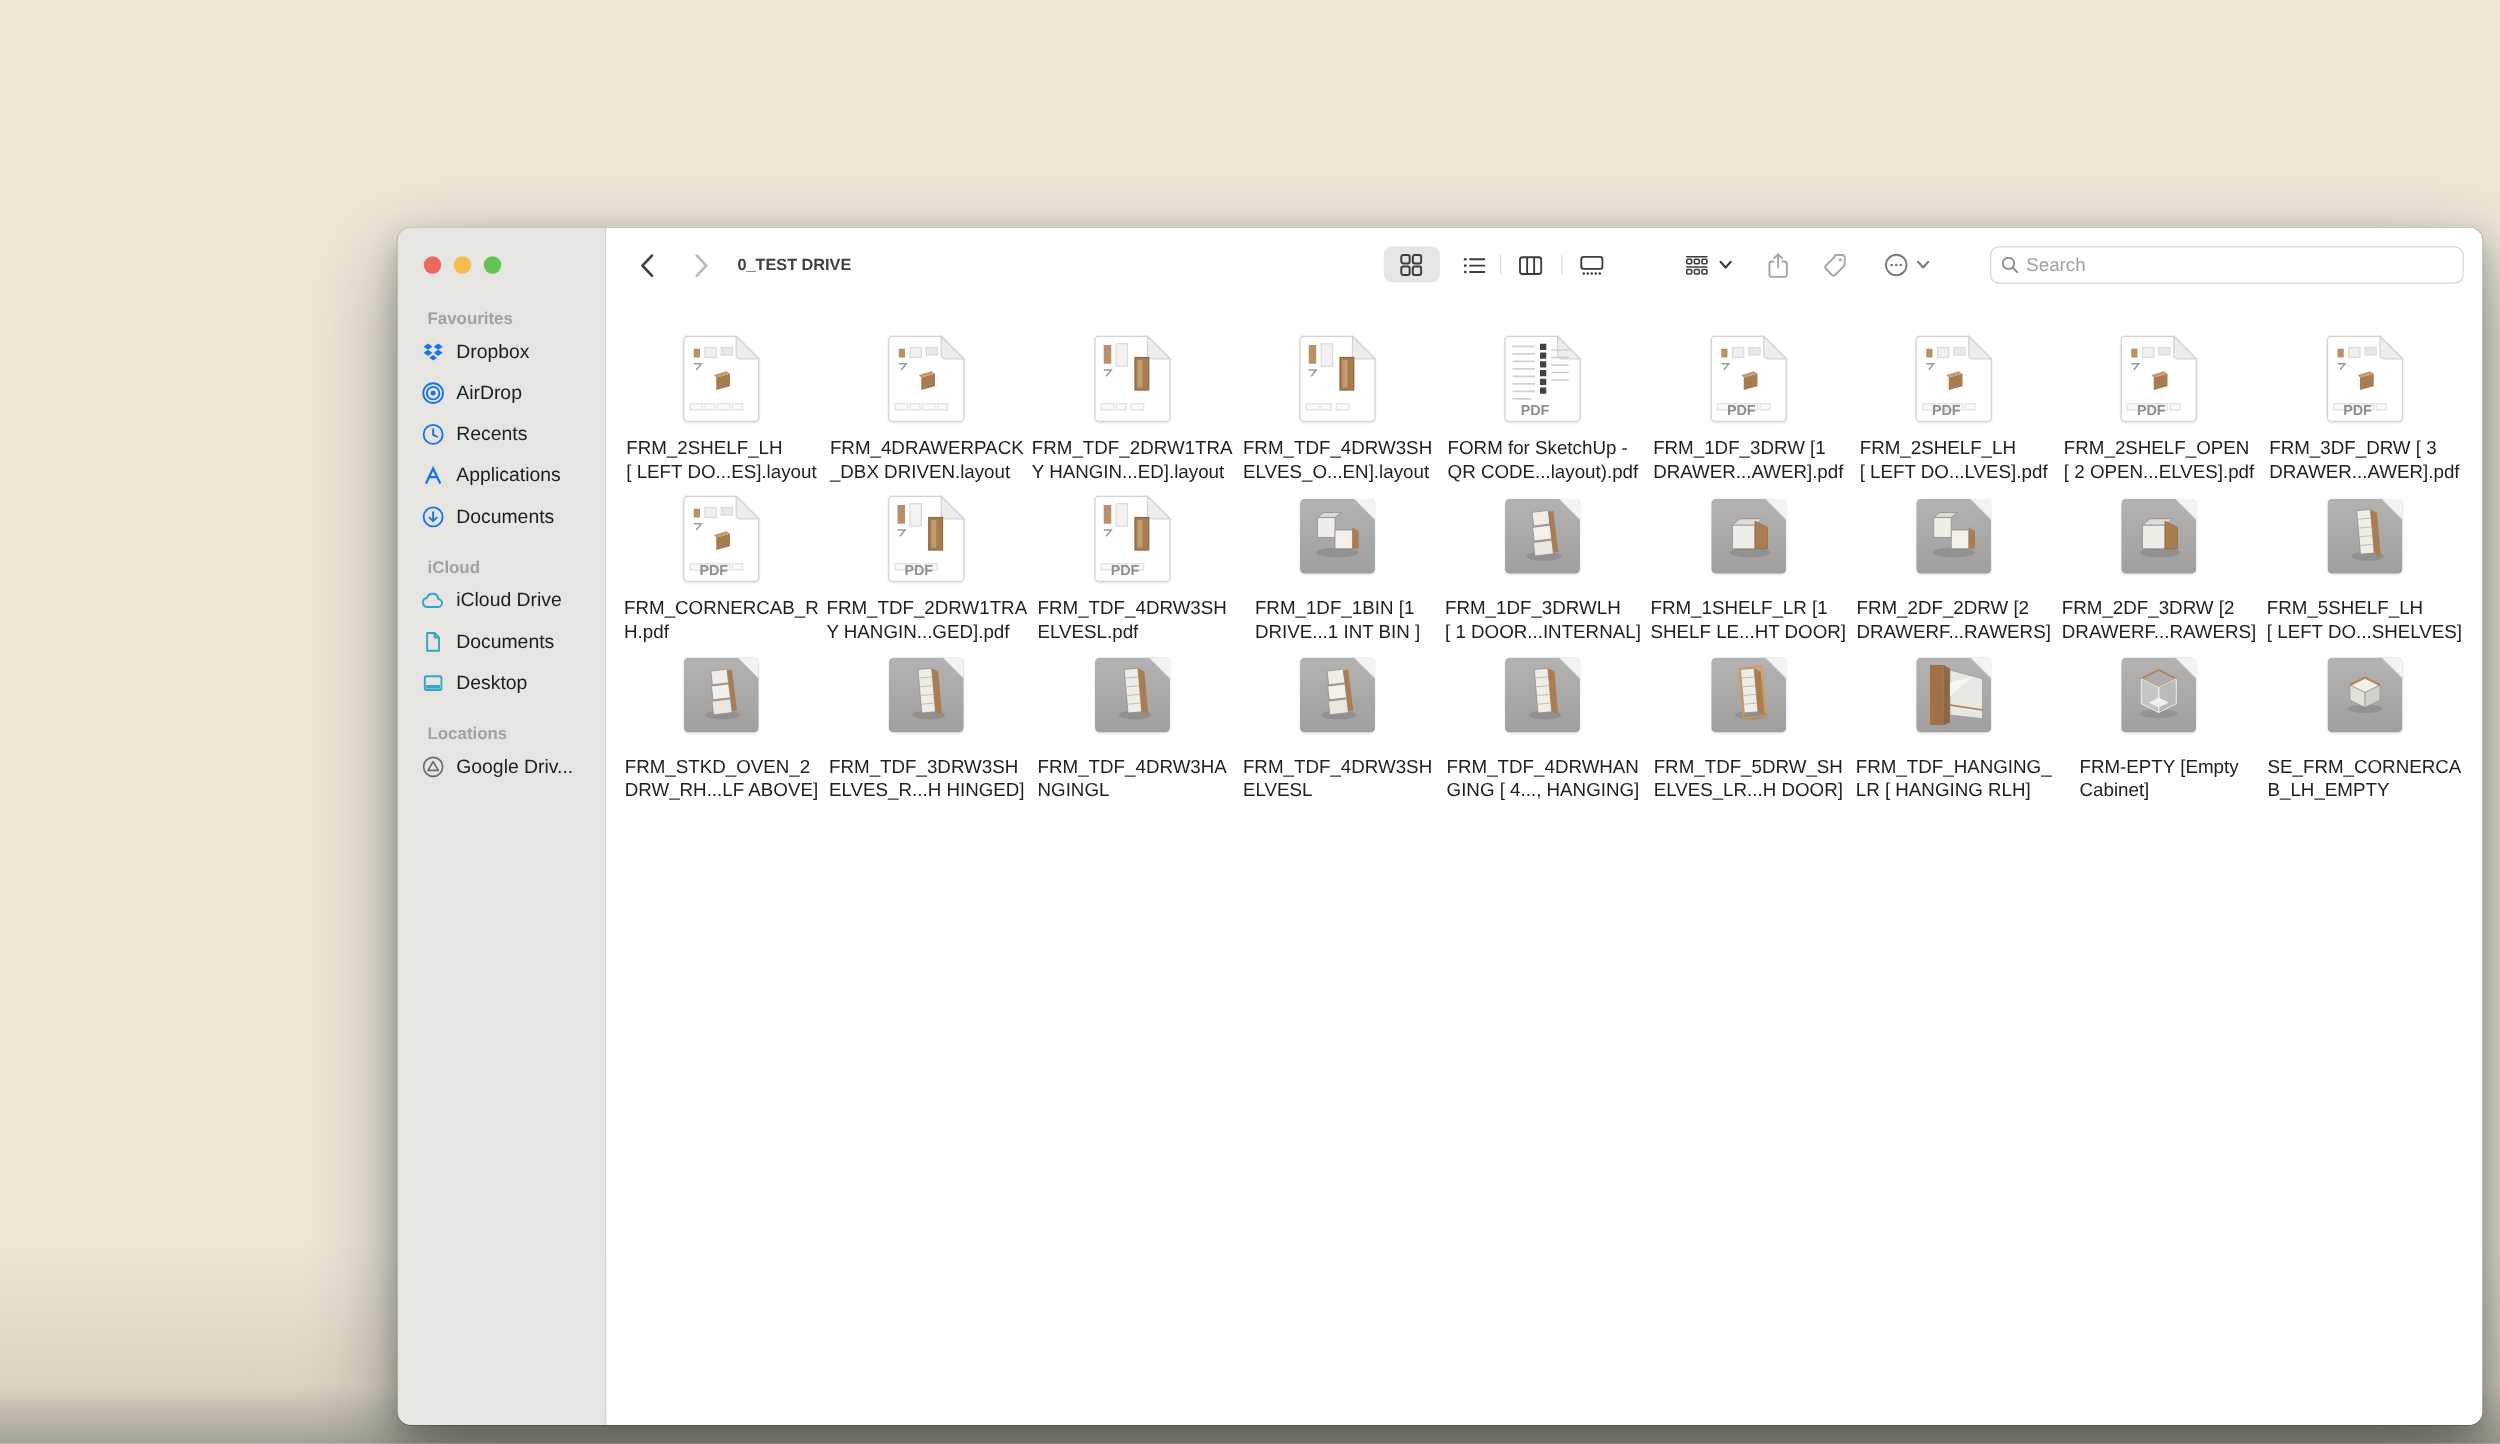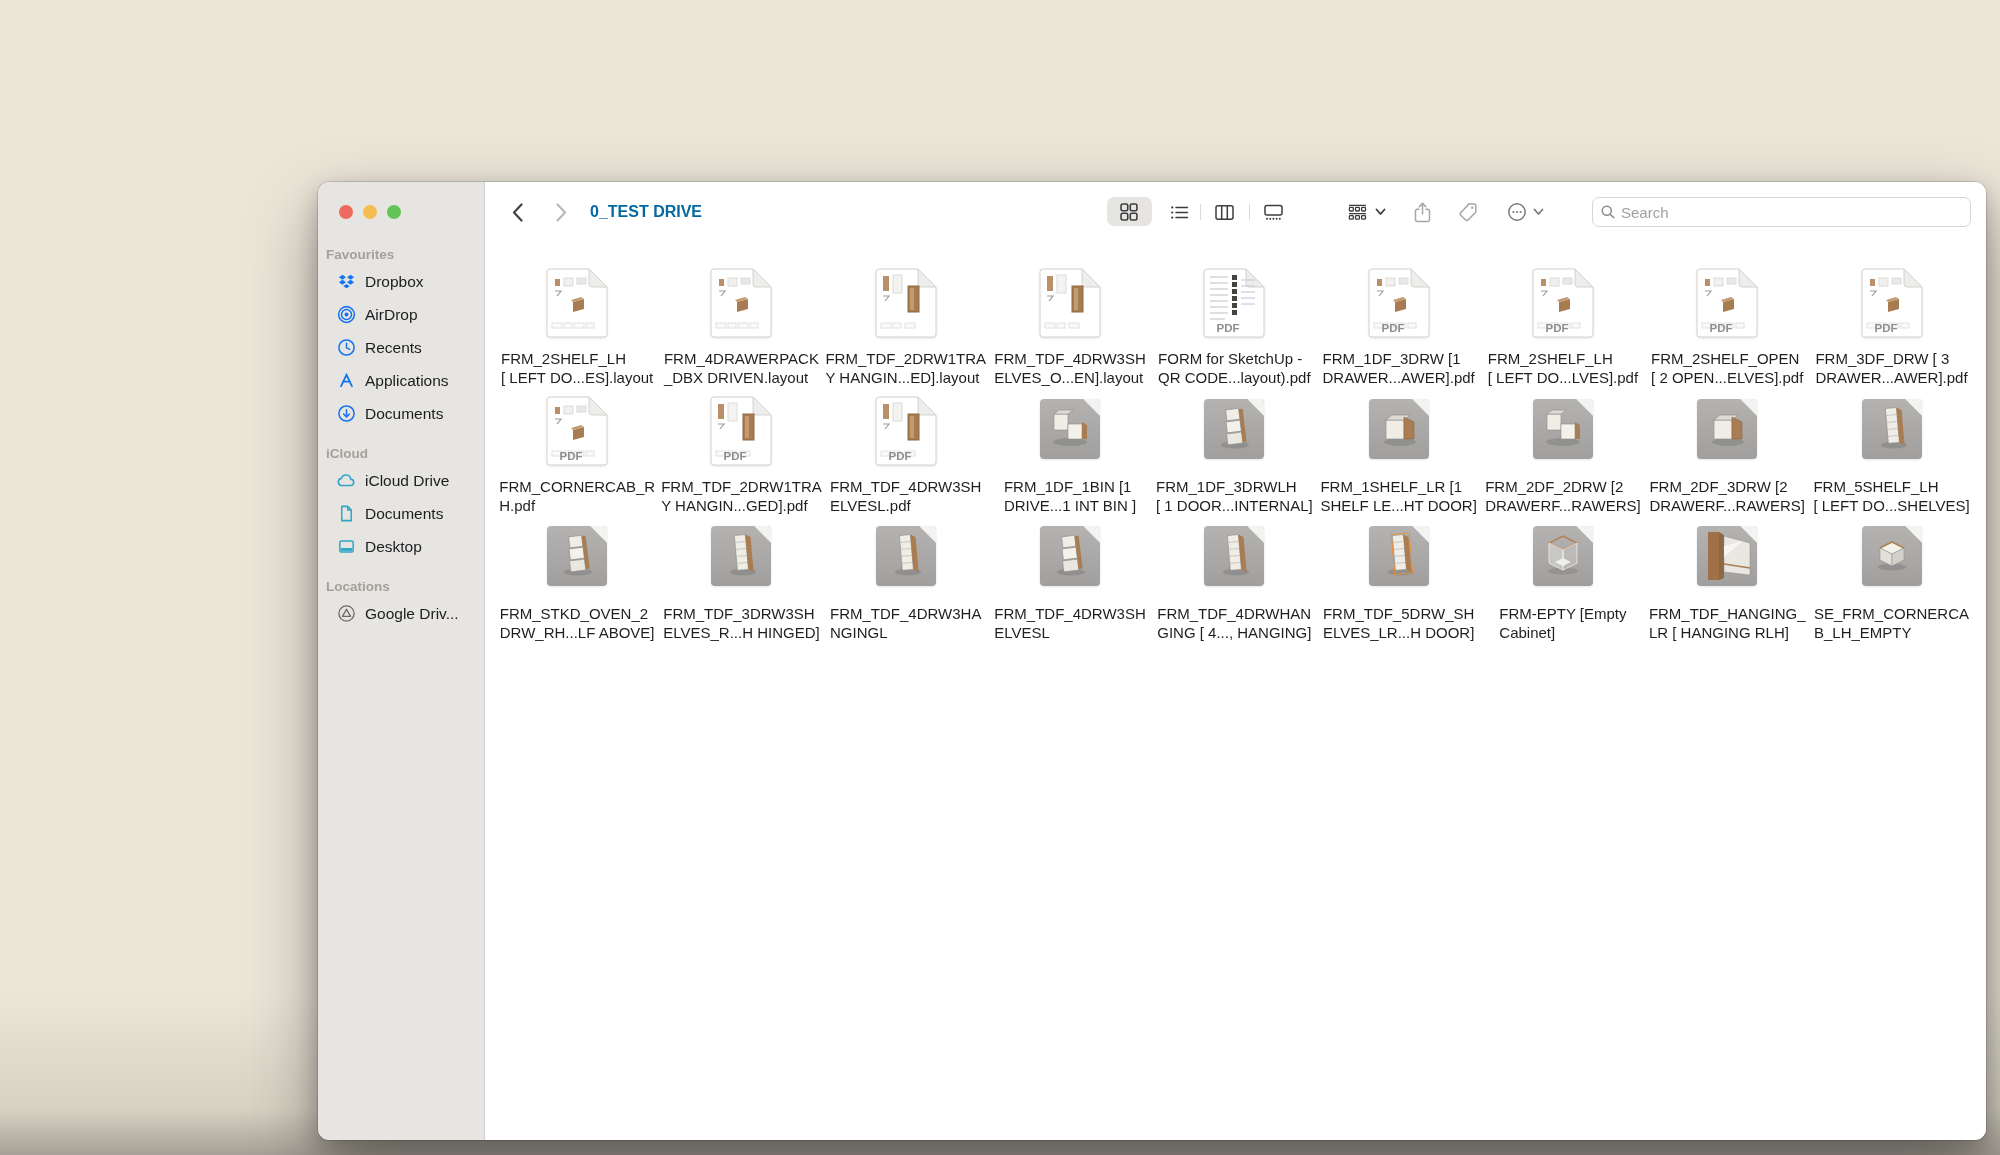--- a/index.html
+++ b/index.html
@@ -25,40 +25,40 @@
     border-right:1px solid rgba(0,0,0,.09); position:relative;
   }
   .traffic { position:absolute; top:23px; left:21px; display:flex; gap:10px; }
   .traffic span { width:14px; height:14px; border-radius:50%; display:block; }
   .tl-red   { background:var(--traffic-red,#ee6a5f); }
   .tl-yellow{ background:var(--traffic-yellow,#f5bd4f); }
   .tl-green { background:var(--traffic-green,#61c454); }
 
   .nav { position:absolute; top:63px; left:0; right:0; }
   .nav-header {
-    height:20px; line-height:20px; padding-left:8px;
+    height:20px; line-height:20px; padding-left:24px;
     font-size:13.5px; font-weight:700; color:#a4a09a; margin-top:14px;
     white-space:nowrap;
   }
   .nav-header:first-child { margin-top:0; }
   .nav-item {
     height:33px; display:flex; align-items:center; padding-left:18px;
     font-size:15.5px; color:#1d1d1f; cursor:default; white-space:nowrap;
   }
   .nav-item .nicon { width:20px; height:20px; margin-right:9px; flex:0 0 auto; display:flex; align-items:center; justify-content:center; }
 
   
   .main { flex:1 1 auto; background:#fff; position:relative; }
 
   .toolbar { position:absolute; left:0; top:0; right:0; height:60px; }
   .tb-abs { position:absolute; display:flex; align-items:center; justify-content:center; }
   .nav-arrow { width:28px; height:30px; top:15px; }
   .win-title {
     position:absolute; left:105px; top:16px; height:28px; line-height:28px;
-    font-size:16px; font-weight:700; color:#0369a1; white-space:nowrap;
+    font-size:13px; font-weight:700; color:#404040; white-space:nowrap;
   }
   .view-sel-bg {
     position:absolute; left:622px; top:15px; width:45px; height:29px;
     background:#e6e5e2; border-radius:7px;
   }
   .tb-icon { width:30px; height:30px; top:15px; }
   .tb-div { position:absolute; top:22px; width:1px; height:16px; background:#dddbd8; }
   .chev { width:12px; height:10px; top:25px; }
 
   .search {
@@ -954,20 +954,44 @@
         <div class="cell">
           <div class="ficon">
             <svg width="60" height="60" viewBox="0 0 60 60" style="margin-top:3px">
     <defs>
                 <linearGradient id="tg" x1="0" y1="0" x2="0" y2="1">
                   <stop offset="0" stop-color="#b4b3b2"></stop>
                   <stop offset="1" stop-color="#a09f9e"></stop>
                 </linearGradient>
               </defs>
     <rect x="0" y="0" width="60" height="60" rx="4" fill="url(#tg)"></rect>
+    <polygon points="11,6 22,6 22,54 11,54" fill="#a07148"></polygon>
+    <polygon points="22,6 27,9 27,52 22,54" fill="#8d6842"></polygon>
+    <polygon points="27,10 53,17 53,49 27,46" fill="#e9e7e1" stroke="#8c8b89" stroke-width=".5"></polygon>
+    <polygon points="27,20 46,15 27,31" fill="#f7f6f2"></polygon>
+    <path d="M27,38 L53,42" stroke="#aa7c52" stroke-width="1.4"></path>
+    <path d="M43,0 H56 a4,4 0 0 1 4,4 V17 Z" fill="#f3f3f2"></path>
+    <path d="M43,0 L60,17" stroke="#c2c1c0" stroke-width=".8"></path>
+  </svg>
+          </div>
+          <div class="flabel">
+            <div>FRM_TDF_HANGING_</div>
+            <div>LR [ HANGING RLH]</div>
+          </div>
+        </div>
+        <div class="cell">
+          <div class="ficon">
+            <svg width="60" height="60" viewBox="0 0 60 60" style="margin-top:3px">
+    <defs>
+                <linearGradient id="tg" x1="0" y1="0" x2="0" y2="1">
+                  <stop offset="0" stop-color="#b4b3b2"></stop>
+                  <stop offset="1" stop-color="#a09f9e"></stop>
+                </linearGradient>
+              </defs>
+    <rect x="0" y="0" width="60" height="60" rx="4" fill="url(#tg)"></rect>
     <ellipse cx="30" cy="45" rx="15" ry="3.6" fill="rgba(0,0,0,.10)"></ellipse>
     <polygon points="30,10 44,17 30,24 16,17" fill="none" stroke="#b08254" stroke-width="1.4"></polygon>
     <polygon points="16,17 30,24 30,44 16,37" fill="rgba(255,255,255,.35)" stroke="#f1efe9" stroke-width=".8"></polygon>
     <polygon points="44,17 30,24 30,44 44,37" fill="rgba(255,255,255,.2)" stroke="#f1efe9" stroke-width=".8"></polygon>
     <polygon points="22,36 30,32 38,36 30,40" fill="#f1efe9"></polygon>
     <path d="M43,0 H56 a4,4 0 0 1 4,4 V17 Z" fill="#f3f3f2"></path>
     <path d="M43,0 L60,17" stroke="#c2c1c0" stroke-width=".8"></path>
   </svg>
           </div>
           <div class="flabel">
@@ -978,44 +1002,20 @@
         <div class="cell">
           <div class="ficon">
             <svg width="60" height="60" viewBox="0 0 60 60" style="margin-top:3px">
     <defs>
                 <linearGradient id="tg" x1="0" y1="0" x2="0" y2="1">
                   <stop offset="0" stop-color="#b4b3b2"></stop>
                   <stop offset="1" stop-color="#a09f9e"></stop>
                 </linearGradient>
               </defs>
     <rect x="0" y="0" width="60" height="60" rx="4" fill="url(#tg)"></rect>
-    <polygon points="11,6 22,6 22,54 11,54" fill="#a07148"></polygon>
-    <polygon points="22,6 27,9 27,52 22,54" fill="#8d6842"></polygon>
-    <polygon points="27,10 53,17 53,49 27,46" fill="#e9e7e1" stroke="#8c8b89" stroke-width=".5"></polygon>
-    <polygon points="27,20 46,15 27,31" fill="#f7f6f2"></polygon>
-    <path d="M27,38 L53,42" stroke="#aa7c52" stroke-width="1.4"></path>
-    <path d="M43,0 H56 a4,4 0 0 1 4,4 V17 Z" fill="#f3f3f2"></path>
-    <path d="M43,0 L60,17" stroke="#c2c1c0" stroke-width=".8"></path>
-  </svg>
-          </div>
-          <div class="flabel">
-            <div>FRM_TDF_HANGING_</div>
-            <div>LR [ HANGING RLH]</div>
-          </div>
-        </div>
-        <div class="cell">
-          <div class="ficon">
-            <svg width="60" height="60" viewBox="0 0 60 60" style="margin-top:3px">
-    <defs>
-                <linearGradient id="tg" x1="0" y1="0" x2="0" y2="1">
-                  <stop offset="0" stop-color="#b4b3b2"></stop>
-                  <stop offset="1" stop-color="#a09f9e"></stop>
-                </linearGradient>
-              </defs>
-    <rect x="0" y="0" width="60" height="60" rx="4" fill="url(#tg)"></rect>
     <ellipse cx="30" cy="41" rx="14" ry="3.4" fill="rgba(0,0,0,.12)"></ellipse>
     <polygon points="18,22 30,16 42,22 30,28" fill="#f4f2ec" stroke="#8c8b89" stroke-width=".5"></polygon>
     <polygon points="18,22 30,28 30,40 18,34" fill="#e2e0d9" stroke="#8c8b89" stroke-width=".5"></polygon>
     <polygon points="42,22 30,28 30,40 42,34" fill="#d2d0c9" stroke="#8c8b89" stroke-width=".5"></polygon>
     <path d="M18,22 L30,16 L42,22" fill="none" stroke="#b08254" stroke-width="1.6"></path>
     <path d="M43,0 H56 a4,4 0 0 1 4,4 V17 Z" fill="#f3f3f2"></path>
     <path d="M43,0 L60,17" stroke="#c2c1c0" stroke-width=".8"></path>
   </svg>
           </div>
           <div class="flabel">

